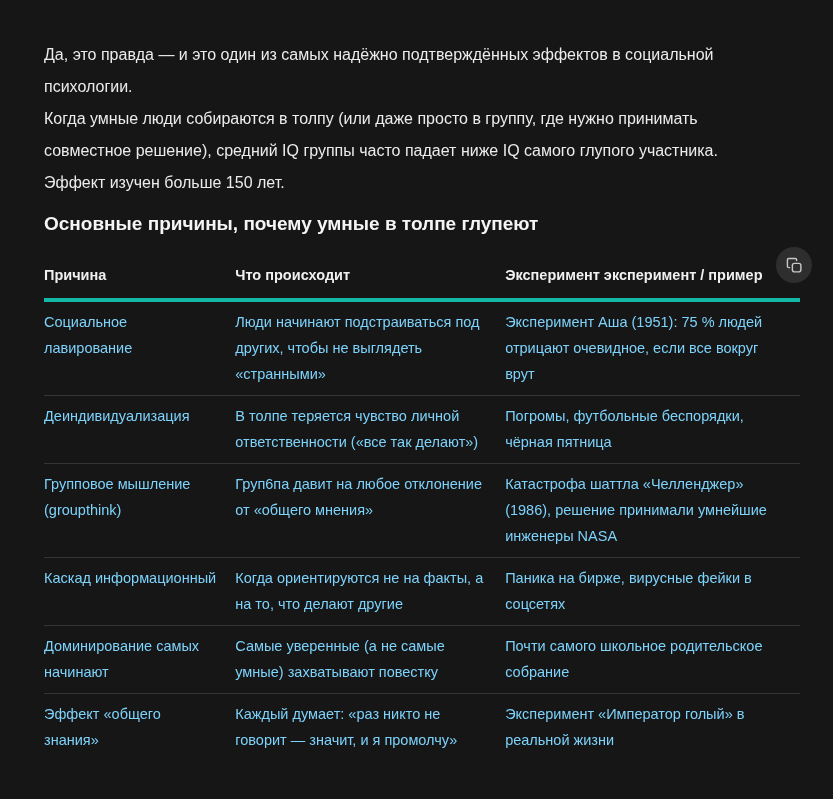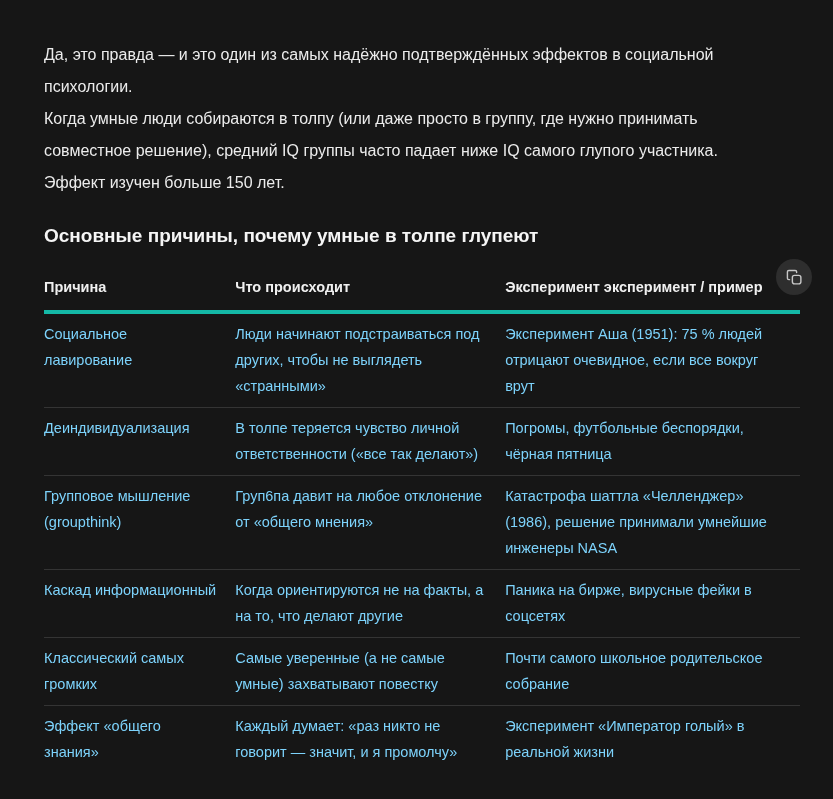--- a/index.html
+++ b/index.html
@@ -29,21 +29,21 @@
 
   
   .assistant { margin: 39px 33px 0 44px; }
   .para {
     font-size: 16px;
     line-height: 32px;
     white-space: pre-line;
     color: #ececec;
   }
   .heading {
-    margin-top: 24px;
+    margin-top: 12px;
     font-size: 19px;
     line-height: 26px;
     font-weight: 700;
     color: #f5f5f5;
   }
 
   
   .table-wrap { position: relative; margin-top: 16px; }
   table {
     width: 100%;
@@ -146,21 +146,21 @@
               <td>Групповое мышление (groupthink)</td>
               <td>Груп6па давит на любое отклонение от «общего мнения»</td>
               <td>Катастрофа шаттла «Челленджер» (1986), решение принимали умнейшие инженеры NASA</td>
             </tr>
             <tr>
               <td>Каскад информационный</td>
               <td>Когда ориентируются не на факты, а на то, что делают другие</td>
               <td>Паника на бирже, вирусные фейки в соцсетях</td>
             </tr>
             <tr>
-              <td>Классический самых громких</td>
+              <td>Доминирование самых начинают</td>
               <td>Самые уверенные (а не самые умные) захватывают повестку</td>
               <td>Почти самого школьное родительское собрание</td>
             </tr>
             <tr>
               <td>Эффект «общего знания»</td>
               <td>Каждый думает: «раз никто не говорит — значит, и я промолчу»</td>
               <td>Эксперимент «Император голый» в реальной жизни</td>
             </tr>
           </tbody>
       </table>

